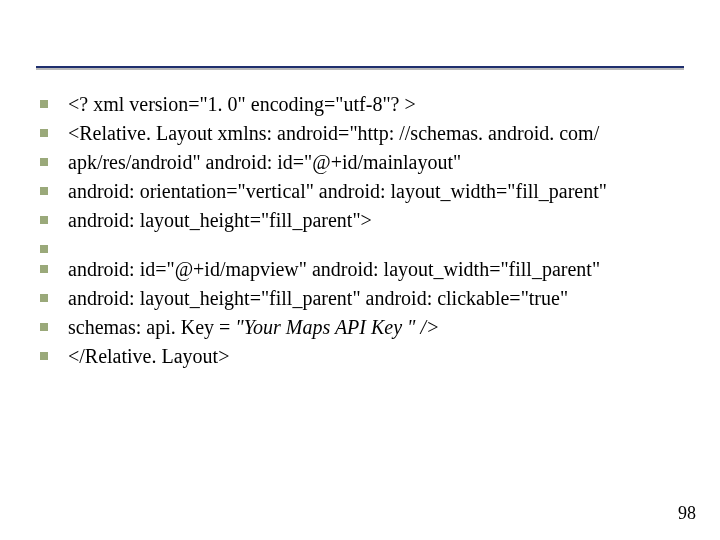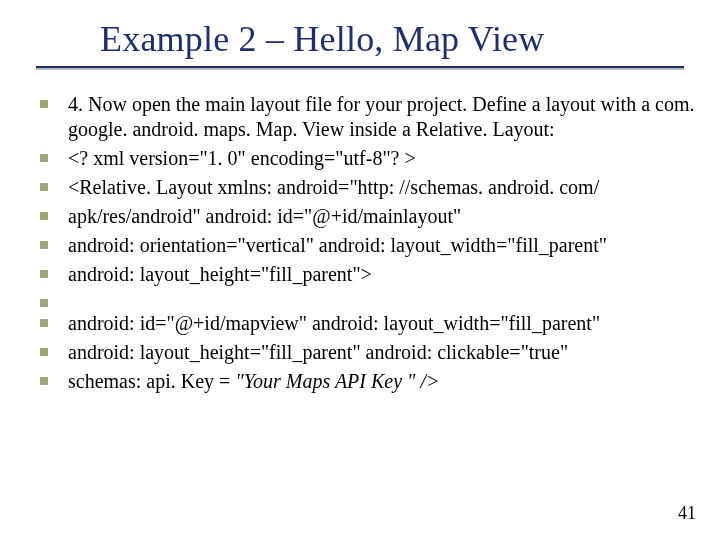--- a/index.html
+++ b/index.html
@@ -77,29 +77,24 @@
     right: 24px;
     bottom: 16px;
     font-size: 18px;
     color: #000;
   }
 </style>
 </head>
 <body>
 
 <div class="slide">
-  <div class="title">Example 2 – Hello, Map View</div>
   <div class="underline"></div>
   <div class="underline-shadow"></div>
 
   <div class="content">
-    <div class="item">
-      <div class="bullet"></div>
-      <div class="text">4.  Now open the main layout file for your project. Define a layout with a com. google. android. maps. Map. View inside a Relative. Layout:</div>
-    </div>
     <div class="item">
       <div class="bullet"></div>
       <div class="text">  &lt;? xml version="1. 0" encoding="utf-8"? &gt;</div>
     </div>
     <div class="item">
       <div class="bullet"></div>
       <div class="text">  &lt;Relative. Layout xmlns: android="http: //schemas. android. com/</div>
     </div>
     <div class="item">
       <div class="bullet"></div>
@@ -121,16 +116,20 @@
       <div class="text">   android: id="@+id/mapview" android: layout_width="fill_parent"</div>
     </div>
     <div class="item">
       <div class="bullet"></div>
       <div class="text">   android: layout_height="fill_parent" android: clickable="true"</div>
     </div>
     <div class="item">
       <div class="bullet"></div>
       <div class="text"><span>   schemas: api. Key = </span><span class="italic">"Your Maps API Key " /&gt;</span></div>
     </div>
+    <div class="item">
+      <div class="bullet"></div>
+      <div class="text">   &lt;/Relative. Layout&gt;</div>
+    </div>
   </div>
 
-  <div class="page-number">41</div>
+  <div class="page-number">98</div>
 </div>
 
 </body></html>

